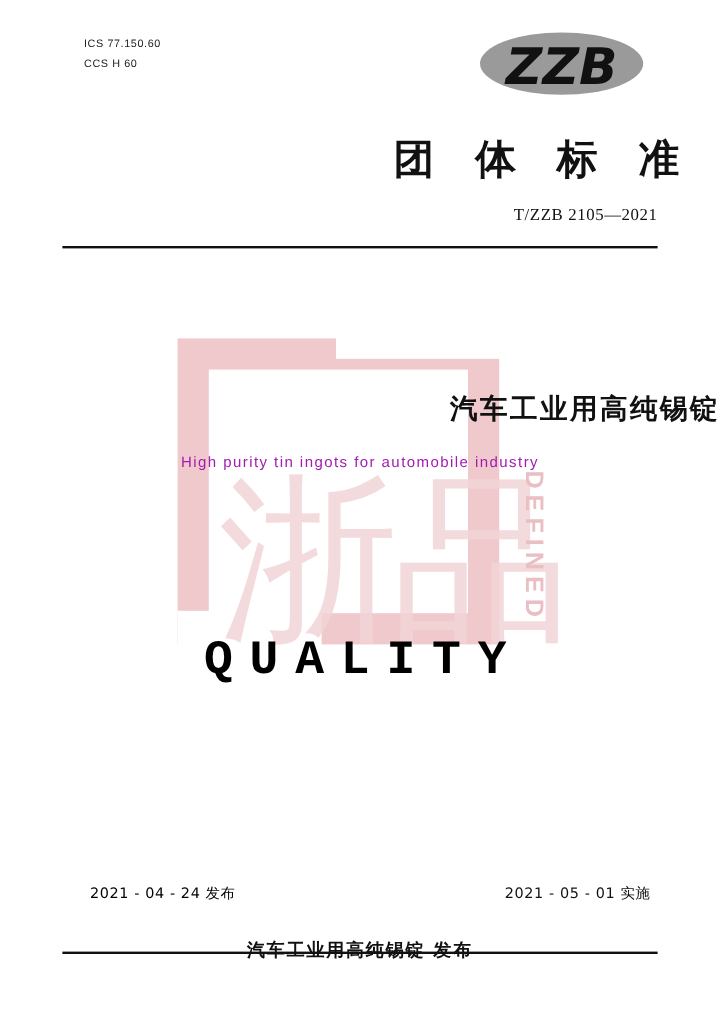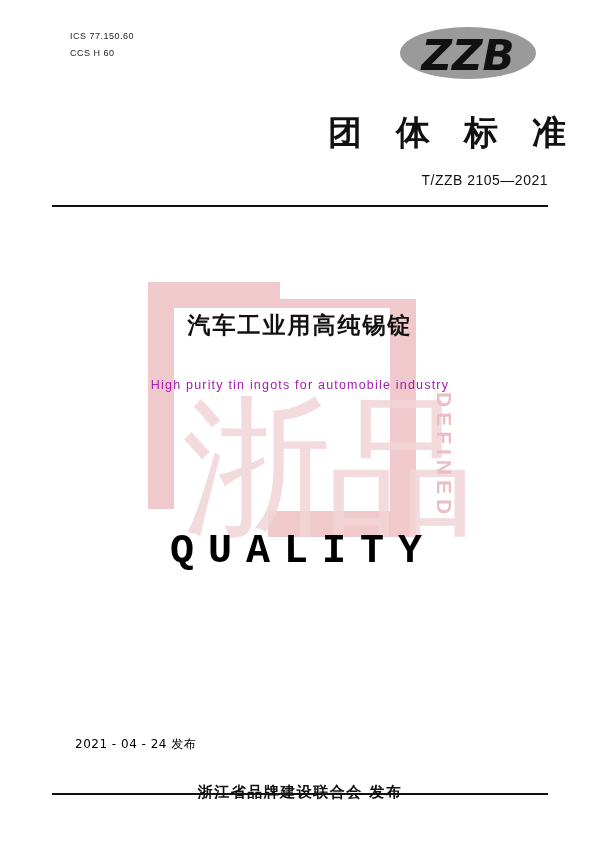--- a/index.html
+++ b/index.html
@@ -64,21 +64,21 @@
   }
 
   
   .std-number {
     position: absolute;
     right: 52px;
     top: 172px;
     font-size: 14px;
     letter-spacing: 0.5px;
     color: #111;
-    font-family: Liberation Sans, sans-serif;
+    font-family: Liberation Serif, serif;
   }
 
   
   .rule-top {
     position: absolute;
     left: 52px;
     top: 205px;
     width: 496px;
     height: 2px;
     background: #111;
@@ -156,23 +156,23 @@
     color: #f2d4d7;
     font-family: "DejaVu Sans", sans-serif;
     letter-spacing: -6px;
     opacity: 0.85;
   }
 
   
   .doc-title-cn {
     position: absolute;
     left: 0;
-    top: 310px;
-    width: 600px;
-    text-align: center;
+    top: 325px;
+    width: 600px;
+    text-align: right;
     font-family: "DejaVu Sans", sans-serif;
     font-size: 23px;
     font-weight: bold;
     letter-spacing: 2px;
     color: #111;
   }
   .doc-title-en {
     position: absolute;
     left: 0;
     top: 378px;
@@ -245,16 +245,17 @@
     <div class="wm-bracket-cut2"></div>
     <div class="wm-cn">浙品</div>
     <div class="wm-defined">DEFINED</div>
     <div class="wm-quality">QUALITY</div>
   </div>
 
   <div class="doc-title-cn">汽车工业用高纯锡锭</div>
   <div class="doc-title-en">High purity tin ingots for automobile industry</div>
 
   <div class="date-issue">2021 - 04 - 24 发布</div>
+  <div class="date-effective">2021 - 05 - 01 实施</div>
   <div class="rule-bottom"></div>
-  <div class="publisher">浙江省品牌建设联合会  发布</div>
+  <div class="publisher">汽车工业用高纯锡锭  发布</div>
 
 </div>
 
 </body></html>

